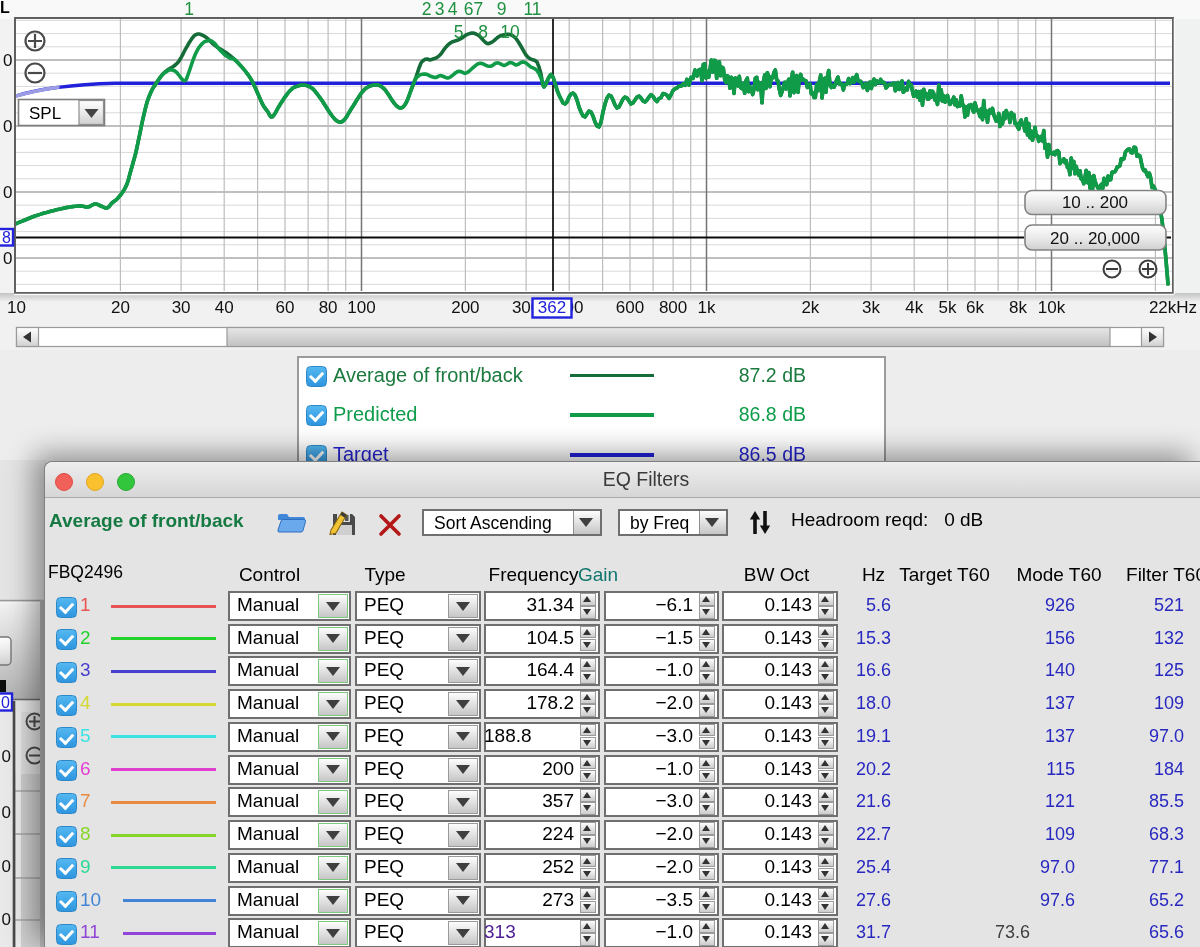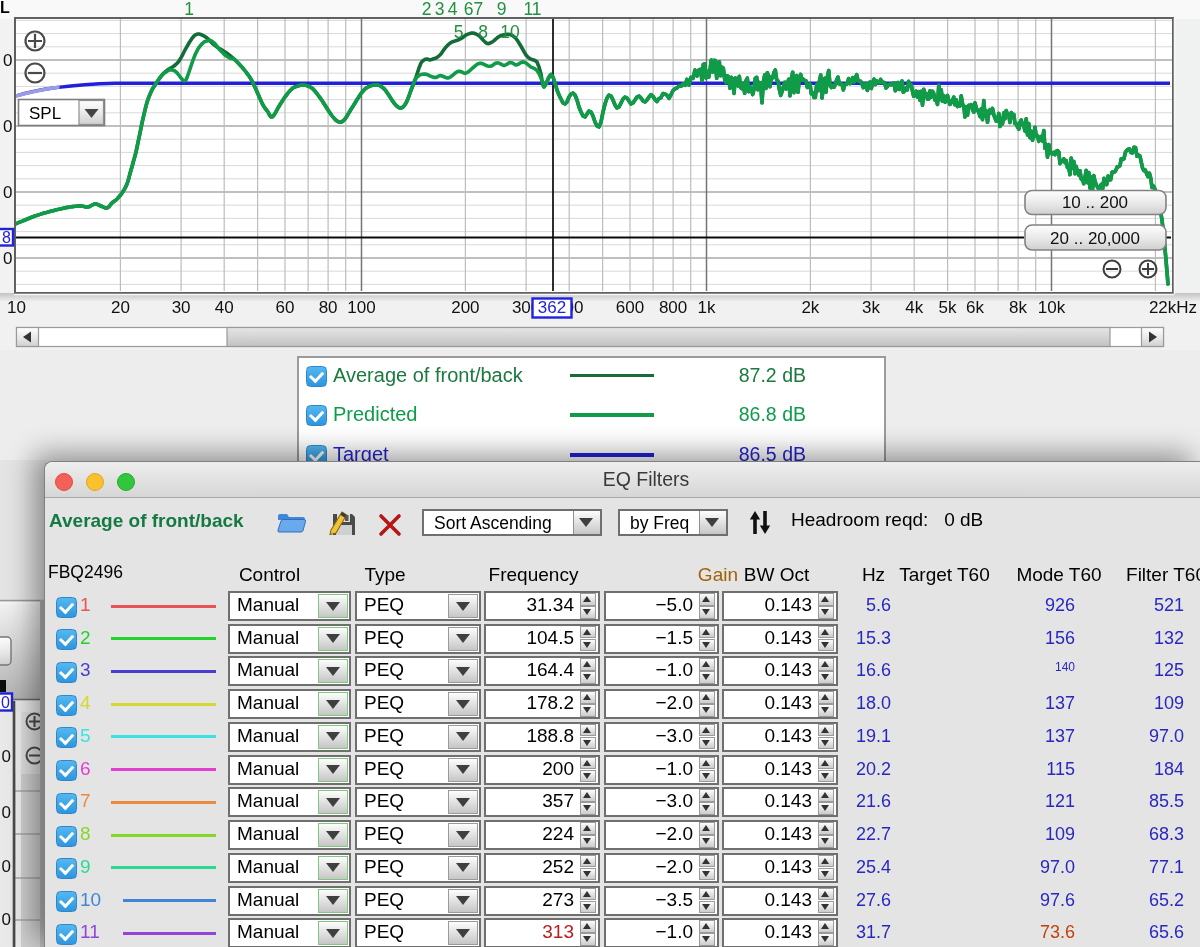--- a/index.html
+++ b/index.html
@@ -200,21 +200,21 @@
       <path d="M6 24 L6 8" stroke="#111" stroke-width="3.6"></path>
       <path d="M6 1 L0.8 9.5 L11.2 9.5 Z" fill="#111"></path>
       <path d="M16 1 L16 17" stroke="#111" stroke-width="3.6"></path>
       <path d="M16 24 L10.8 15.5 L21.2 15.5 Z" fill="#111"></path>
     </svg>
 <div style="position:absolute;left:746px;top:47px;font-size:19px;color:#000">Headroom reqd:&nbsp;&nbsp;&nbsp;0 dB</div>
 <div style="position:absolute;left:3.0px;top:99px;font-size:19px;color:#000"><span style="font-size:17.5px">FBQ2496</span></div>
 <div style="position:absolute;left:224.5px;top:102px;width:160px;margin-left:-80px;text-align:center;font-size:19px;color:#000">Control</div>
 <div style="position:absolute;left:340.0px;top:102px;width:160px;margin-left:-80px;text-align:center;font-size:19px;color:#000">Type</div>
 <div style="position:absolute;left:488.5px;top:102px;width:160px;margin-left:-80px;text-align:center;font-size:19px;color:#000">Frequency</div>
-<div style="position:absolute;left:613.0px;top:102px;width:160px;margin-left:-80px;text-align:right;font-size:19px;color:#a16207">Gain</div>
+<div style="position:absolute;left:613.0px;top:102px;width:160px;margin-left:-80px;text-align:left;font-size:19px;color:#0f766e">Gain</div>
 <div style="position:absolute;left:731.5px;top:102px;width:160px;margin-left:-80px;text-align:center;font-size:19px;color:#000">BW Oct</div>
 <div style="position:absolute;left:828.5px;top:102px;width:160px;margin-left:-80px;text-align:center;font-size:19px;color:#000">Hz</div>
 <div style="position:absolute;left:899.5px;top:102px;width:160px;margin-left:-80px;text-align:center;font-size:19px;color:#000">Target T60</div>
 <div style="position:absolute;left:1014.0px;top:102px;width:160px;margin-left:-80px;text-align:center;font-size:19px;color:#000">Mode T60</div>
 <div style="position:absolute;left:1121.0px;top:102px;width:160px;margin-left:-80px;text-align:center;font-size:19px;color:#000">Filter T60</div>
 <div style="position:absolute;left:11.0px;top:134.5px;width:19px;height:19px;background:linear-gradient(#54b7f0,#2e96e0);border:1px solid #2e88c8;border-radius:4.5px">
       <div style="position:absolute;left:3.2px;top:4.2px;width:9.9px;height:5.7px;border-left:3px solid #fff;border-bottom:3px solid #fff;transform:rotate(-47deg)"></div>
     </div>
 <div style="position:absolute;left:35px;top:132.0px;font-size:19px;color:#e85456">1</div>
 <div style="position:absolute;left:66px;top:142.5px;width:105px;height:3px;background:#e85456"></div>
@@ -226,21 +226,21 @@
     <div style="position:absolute;left:319px;top:132.0px;font-size:19px;color:#000">PEQ</div>
     <div style="position:absolute;left:403px;top:132.0px;width:30px;height:24px;background:linear-gradient(#fdfdfd,#c6c6c6);border:1px solid #9a9a9a;box-sizing:border-box"></div>
     <div style="position:absolute;left:411px;top:139.5px;width:0;height:0;border-left:7px solid transparent;border-right:7px solid transparent;border-top:9px solid #3f3f3f"></div>
 <div style="position:absolute;left:439px;top:129.0px;width:116px;height:30px;background:#fff;border:2px solid #6f6f6f;box-sizing:border-box"></div>
     <div style="position:absolute;left:439px;top:132.0px;width:90px;font-size:19px;color:#000;text-align:right">31.34</div>
     <div style="position:absolute;left:535px;top:131.0px;width:16px;height:12.5px;background:linear-gradient(#fcfcfc,#cccccc);border:1px solid #9a9a9a;box-sizing:border-box"></div>
     <div style="position:absolute;left:535px;top:144.0px;width:16px;height:12.5px;background:linear-gradient(#fcfcfc,#cccccc);border:1px solid #9a9a9a;box-sizing:border-box"></div>
     <div style="position:absolute;left:538px;top:134.0px;width:0;height:0;border-left:4.5px solid transparent;border-right:4.5px solid transparent;border-bottom:6px solid #333"></div>
     <div style="position:absolute;left:538px;top:147.0px;width:0;height:0;border-left:4.5px solid transparent;border-right:4.5px solid transparent;border-top:6px solid #333"></div>
 <div style="position:absolute;left:559px;top:129.0px;width:115px;height:30px;background:#fff;border:2px solid #6f6f6f;box-sizing:border-box"></div>
-    <div style="position:absolute;left:559px;top:132.0px;width:89px;font-size:19px;color:#000;text-align:right">−5.0</div>
+    <div style="position:absolute;left:559px;top:132.0px;width:89px;font-size:19px;color:#000;text-align:right">−6.1</div>
     <div style="position:absolute;left:654px;top:131.0px;width:16px;height:12.5px;background:linear-gradient(#fcfcfc,#cccccc);border:1px solid #9a9a9a;box-sizing:border-box"></div>
     <div style="position:absolute;left:654px;top:144.0px;width:16px;height:12.5px;background:linear-gradient(#fcfcfc,#cccccc);border:1px solid #9a9a9a;box-sizing:border-box"></div>
     <div style="position:absolute;left:657px;top:134.0px;width:0;height:0;border-left:4.5px solid transparent;border-right:4.5px solid transparent;border-bottom:6px solid #333"></div>
     <div style="position:absolute;left:657px;top:147.0px;width:0;height:0;border-left:4.5px solid transparent;border-right:4.5px solid transparent;border-top:6px solid #333"></div>
 <div style="position:absolute;left:677px;top:129.0px;width:116px;height:30px;background:#fff;border:2px solid #6f6f6f;box-sizing:border-box"></div>
     <div style="position:absolute;left:677px;top:132.0px;width:90px;font-size:19px;color:#000;text-align:right">0.143</div>
     <div style="position:absolute;left:773px;top:131.0px;width:16px;height:12.5px;background:linear-gradient(#fcfcfc,#cccccc);border:1px solid #9a9a9a;box-sizing:border-box"></div>
     <div style="position:absolute;left:773px;top:144.0px;width:16px;height:12.5px;background:linear-gradient(#fcfcfc,#cccccc);border:1px solid #9a9a9a;box-sizing:border-box"></div>
     <div style="position:absolute;left:776px;top:134.0px;width:0;height:0;border-left:4.5px solid transparent;border-right:4.5px solid transparent;border-bottom:6px solid #333"></div>
     <div style="position:absolute;left:776px;top:147.0px;width:0;height:0;border-left:4.5px solid transparent;border-right:4.5px solid transparent;border-top:6px solid #333"></div>
@@ -306,21 +306,21 @@
     <div style="position:absolute;left:654px;top:209.4px;width:16px;height:12.5px;background:linear-gradient(#fcfcfc,#cccccc);border:1px solid #9a9a9a;box-sizing:border-box"></div>
     <div style="position:absolute;left:657px;top:199.4px;width:0;height:0;border-left:4.5px solid transparent;border-right:4.5px solid transparent;border-bottom:6px solid #333"></div>
     <div style="position:absolute;left:657px;top:212.4px;width:0;height:0;border-left:4.5px solid transparent;border-right:4.5px solid transparent;border-top:6px solid #333"></div>
 <div style="position:absolute;left:677px;top:194.4px;width:116px;height:30px;background:#fff;border:2px solid #6f6f6f;box-sizing:border-box"></div>
     <div style="position:absolute;left:677px;top:197.4px;width:90px;font-size:19px;color:#000;text-align:right">0.143</div>
     <div style="position:absolute;left:773px;top:196.4px;width:16px;height:12.5px;background:linear-gradient(#fcfcfc,#cccccc);border:1px solid #9a9a9a;box-sizing:border-box"></div>
     <div style="position:absolute;left:773px;top:209.4px;width:16px;height:12.5px;background:linear-gradient(#fcfcfc,#cccccc);border:1px solid #9a9a9a;box-sizing:border-box"></div>
     <div style="position:absolute;left:776px;top:199.4px;width:0;height:0;border-left:4.5px solid transparent;border-right:4.5px solid transparent;border-bottom:6px solid #333"></div>
     <div style="position:absolute;left:776px;top:212.4px;width:0;height:0;border-left:4.5px solid transparent;border-right:4.5px solid transparent;border-top:6px solid #333"></div>
 <div style="position:absolute;left:766px;top:198.4px;width:80px;font-size:18px;color:#2828c0;text-align:right">16.6</div>
-<div style="position:absolute;left:950px;top:198.4px;width:80px;font-size:12px;color:#2828c0;text-align:right">140</div>
+<div style="position:absolute;left:950px;top:198.4px;width:80px;font-size:18px;color:#2828c0;text-align:right">140</div>
 <div style="position:absolute;left:1059px;top:198.4px;width:80px;font-size:18px;color:#2828c0;text-align:right">125</div>
 <div style="position:absolute;left:11.0px;top:232.7px;width:19px;height:19px;background:linear-gradient(#54b7f0,#2e96e0);border:1px solid #2e88c8;border-radius:4.5px">
       <div style="position:absolute;left:3.2px;top:4.2px;width:9.9px;height:5.7px;border-left:3px solid #fff;border-bottom:3px solid #fff;transform:rotate(-47deg)"></div>
     </div>
 <div style="position:absolute;left:35px;top:230.2px;font-size:19px;color:#d6d832">4</div>
 <div style="position:absolute;left:66px;top:240.7px;width:105px;height:3px;background:#d6d832"></div>
 <div style="position:absolute;left:183px;top:227.2px;width:123px;height:30px;background:#fff;border:2px solid #6f6f6f;box-sizing:border-box"></div>
     <div style="position:absolute;left:192px;top:230.2px;font-size:19px;color:#000">Manual</div>
     <div style="position:absolute;left:273px;top:230.2px;width:30px;height:24px;background:linear-gradient(#fdfdfd,#c6c6c6);border:1.5px solid #7fc87f;box-sizing:border-box"></div>
     <div style="position:absolute;left:281px;top:237.7px;width:0;height:0;border-left:7px solid transparent;border-right:7px solid transparent;border-top:9px solid #3f3f3f"></div>
@@ -356,21 +356,21 @@
 <div style="position:absolute;left:66px;top:273.4px;width:105px;height:3px;background:#3ae2e2"></div>
 <div style="position:absolute;left:183px;top:259.9px;width:123px;height:30px;background:#fff;border:2px solid #6f6f6f;box-sizing:border-box"></div>
     <div style="position:absolute;left:192px;top:262.9px;font-size:19px;color:#000">Manual</div>
     <div style="position:absolute;left:273px;top:262.9px;width:30px;height:24px;background:linear-gradient(#fdfdfd,#c6c6c6);border:1.5px solid #7fc87f;box-sizing:border-box"></div>
     <div style="position:absolute;left:281px;top:270.4px;width:0;height:0;border-left:7px solid transparent;border-right:7px solid transparent;border-top:9px solid #3f3f3f"></div>
 <div style="position:absolute;left:310px;top:259.9px;width:126px;height:30px;background:#fff;border:2px solid #6f6f6f;box-sizing:border-box"></div>
     <div style="position:absolute;left:319px;top:262.9px;font-size:19px;color:#000">PEQ</div>
     <div style="position:absolute;left:403px;top:262.9px;width:30px;height:24px;background:linear-gradient(#fdfdfd,#c6c6c6);border:1px solid #9a9a9a;box-sizing:border-box"></div>
     <div style="position:absolute;left:411px;top:270.4px;width:0;height:0;border-left:7px solid transparent;border-right:7px solid transparent;border-top:9px solid #3f3f3f"></div>
 <div style="position:absolute;left:439px;top:259.9px;width:116px;height:30px;background:#fff;border:2px solid #6f6f6f;box-sizing:border-box"></div>
-    <div style="position:absolute;left:439px;top:262.9px;width:90px;font-size:19px;color:#000;text-align:right">188.8</div>
+    <div style="position:absolute;left:439px;top:262.9px;width:90px;font-size:19px;color:#000;">188.8</div>
     <div style="position:absolute;left:535px;top:261.9px;width:16px;height:12.5px;background:linear-gradient(#fcfcfc,#cccccc);border:1px solid #9a9a9a;box-sizing:border-box"></div>
     <div style="position:absolute;left:535px;top:274.9px;width:16px;height:12.5px;background:linear-gradient(#fcfcfc,#cccccc);border:1px solid #9a9a9a;box-sizing:border-box"></div>
     <div style="position:absolute;left:538px;top:264.9px;width:0;height:0;border-left:4.5px solid transparent;border-right:4.5px solid transparent;border-bottom:6px solid #333"></div>
     <div style="position:absolute;left:538px;top:277.9px;width:0;height:0;border-left:4.5px solid transparent;border-right:4.5px solid transparent;border-top:6px solid #333"></div>
 <div style="position:absolute;left:559px;top:259.9px;width:115px;height:30px;background:#fff;border:2px solid #6f6f6f;box-sizing:border-box"></div>
     <div style="position:absolute;left:559px;top:262.9px;width:89px;font-size:19px;color:#000;text-align:right">−3.0</div>
     <div style="position:absolute;left:654px;top:261.9px;width:16px;height:12.5px;background:linear-gradient(#fcfcfc,#cccccc);border:1px solid #9a9a9a;box-sizing:border-box"></div>
     <div style="position:absolute;left:654px;top:274.9px;width:16px;height:12.5px;background:linear-gradient(#fcfcfc,#cccccc);border:1px solid #9a9a9a;box-sizing:border-box"></div>
     <div style="position:absolute;left:657px;top:264.9px;width:0;height:0;border-left:4.5px solid transparent;border-right:4.5px solid transparent;border-bottom:6px solid #333"></div>
     <div style="position:absolute;left:657px;top:277.9px;width:0;height:0;border-left:4.5px solid transparent;border-right:4.5px solid transparent;border-top:6px solid #333"></div>
@@ -560,32 +560,32 @@
 <div style="position:absolute;left:78px;top:469.7px;width:93px;height:3px;background:#9246d9"></div>
 <div style="position:absolute;left:183px;top:456.2px;width:123px;height:30px;background:#fff;border:2px solid #6f6f6f;box-sizing:border-box"></div>
     <div style="position:absolute;left:192px;top:459.2px;font-size:19px;color:#000">Manual</div>
     <div style="position:absolute;left:273px;top:459.2px;width:30px;height:24px;background:linear-gradient(#fdfdfd,#c6c6c6);border:1.5px solid #7fc87f;box-sizing:border-box"></div>
     <div style="position:absolute;left:281px;top:466.7px;width:0;height:0;border-left:7px solid transparent;border-right:7px solid transparent;border-top:9px solid #3f3f3f"></div>
 <div style="position:absolute;left:310px;top:456.2px;width:126px;height:30px;background:#fff;border:2px solid #6f6f6f;box-sizing:border-box"></div>
     <div style="position:absolute;left:319px;top:459.2px;font-size:19px;color:#000">PEQ</div>
     <div style="position:absolute;left:403px;top:459.2px;width:30px;height:24px;background:linear-gradient(#fdfdfd,#c6c6c6);border:1px solid #9a9a9a;box-sizing:border-box"></div>
     <div style="position:absolute;left:411px;top:466.7px;width:0;height:0;border-left:7px solid transparent;border-right:7px solid transparent;border-top:9px solid #3f3f3f"></div>
 <div style="position:absolute;left:439px;top:456.2px;width:116px;height:30px;background:#fff;border:2px solid #6f6f6f;box-sizing:border-box"></div>
-    <div style="position:absolute;left:439px;top:459.2px;width:90px;font-size:19px;color:#b91c1c;text-align:right">313</div>
+    <div style="position:absolute;left:439px;top:459.2px;width:90px;font-size:19px;color:#4c1d95;">313</div>
     <div style="position:absolute;left:535px;top:458.2px;width:16px;height:12.5px;background:linear-gradient(#fcfcfc,#cccccc);border:1px solid #9a9a9a;box-sizing:border-box"></div>
     <div style="position:absolute;left:535px;top:471.2px;width:16px;height:12.5px;background:linear-gradient(#fcfcfc,#cccccc);border:1px solid #9a9a9a;box-sizing:border-box"></div>
     <div style="position:absolute;left:538px;top:461.2px;width:0;height:0;border-left:4.5px solid transparent;border-right:4.5px solid transparent;border-bottom:6px solid #333"></div>
     <div style="position:absolute;left:538px;top:474.2px;width:0;height:0;border-left:4.5px solid transparent;border-right:4.5px solid transparent;border-top:6px solid #333"></div>
 <div style="position:absolute;left:559px;top:456.2px;width:115px;height:30px;background:#fff;border:2px solid #6f6f6f;box-sizing:border-box"></div>
     <div style="position:absolute;left:559px;top:459.2px;width:89px;font-size:19px;color:#000;text-align:right">−1.0</div>
     <div style="position:absolute;left:654px;top:458.2px;width:16px;height:12.5px;background:linear-gradient(#fcfcfc,#cccccc);border:1px solid #9a9a9a;box-sizing:border-box"></div>
     <div style="position:absolute;left:654px;top:471.2px;width:16px;height:12.5px;background:linear-gradient(#fcfcfc,#cccccc);border:1px solid #9a9a9a;box-sizing:border-box"></div>
     <div style="position:absolute;left:657px;top:461.2px;width:0;height:0;border-left:4.5px solid transparent;border-right:4.5px solid transparent;border-bottom:6px solid #333"></div>
     <div style="position:absolute;left:657px;top:474.2px;width:0;height:0;border-left:4.5px solid transparent;border-right:4.5px solid transparent;border-top:6px solid #333"></div>
 <div style="position:absolute;left:677px;top:456.2px;width:116px;height:30px;background:#fff;border:2px solid #6f6f6f;box-sizing:border-box"></div>
     <div style="position:absolute;left:677px;top:459.2px;width:90px;font-size:19px;color:#000;text-align:right">0.143</div>
     <div style="position:absolute;left:773px;top:458.2px;width:16px;height:12.5px;background:linear-gradient(#fcfcfc,#cccccc);border:1px solid #9a9a9a;box-sizing:border-box"></div>
     <div style="position:absolute;left:773px;top:471.2px;width:16px;height:12.5px;background:linear-gradient(#fcfcfc,#cccccc);border:1px solid #9a9a9a;box-sizing:border-box"></div>
     <div style="position:absolute;left:776px;top:461.2px;width:0;height:0;border-left:4.5px solid transparent;border-right:4.5px solid transparent;border-bottom:6px solid #333"></div>
     <div style="position:absolute;left:776px;top:474.2px;width:0;height:0;border-left:4.5px solid transparent;border-right:4.5px solid transparent;border-top:6px solid #333"></div>
 <div style="position:absolute;left:766px;top:460.2px;width:80px;font-size:18px;color:#2828c0;text-align:right">31.7</div>
-<div style="position:absolute;left:950px;top:460.2px;width:80px;font-size:18px;color:#c2410c;text-align:right">73.6</div>
+<div style="position:absolute;left:950px;top:460.2px;width:80px;font-size:18px;color:#404040;text-align:left">73.6</div>
 <div style="position:absolute;left:1059px;top:460.2px;width:80px;font-size:18px;color:#2828c0;text-align:right">65.6</div>
 </div>
 </body></html>

